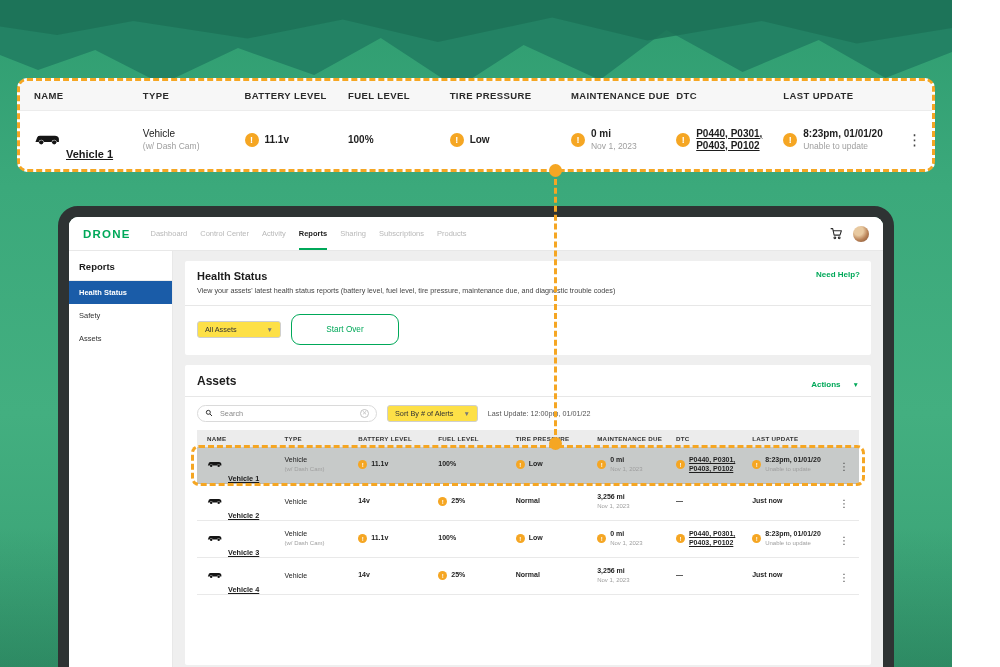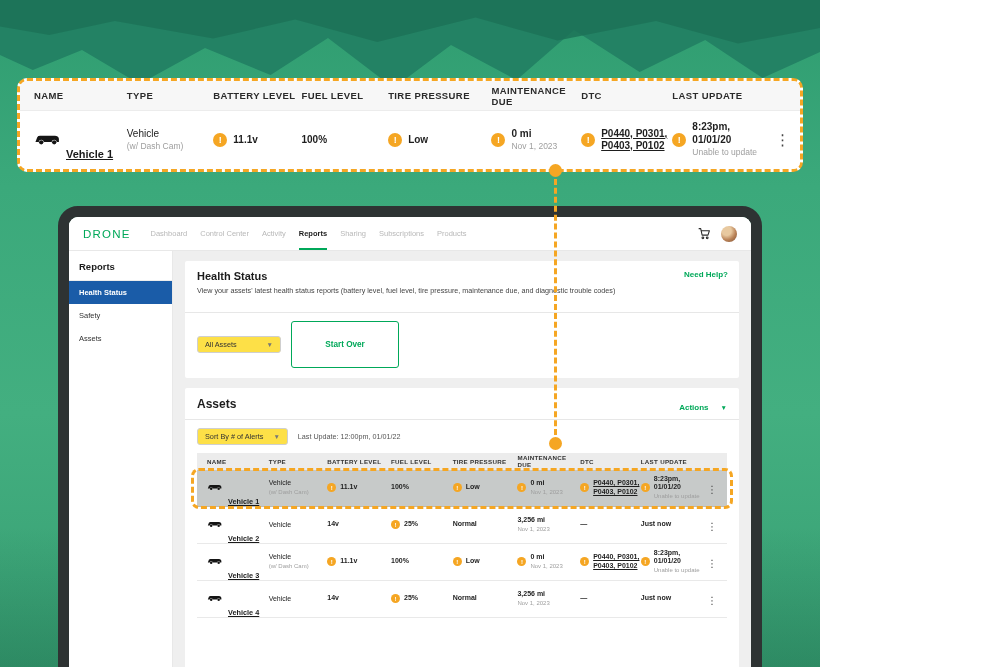--- a/index.html
+++ b/index.html
@@ -2,21 +2,21 @@
 <html><head>
 <meta charset="utf-8">
 <style>
   * { box-sizing: border-box; }
   html,body { margin:0; padding:0; }
   body {
     width:1000px; height:667px; overflow:hidden;
     font-family:"Liberation Sans", sans-serif;
     -webkit-font-smoothing:antialiased;
   }
-  .stage { position:relative; width:820px; height:667px; overflow:hidden;
+  .stage { position:relative; width:952px; height:667px; overflow:hidden;
     background:linear-gradient(180deg,#2f9c70 0%,#3ba97b 28%,#43af80 62%,#389f73 100%); }
 
   
   .m1 { position:absolute; top:0; left:0; width:100%; height:100px; background:#238264;
     clip-path:polygon(0 0,100% 0,100% 52%,93% 78%,86% 40%,78% 72%,70% 30%,63% 80%,55% 45%,48% 88%,40% 38%,33% 75%,25% 48%,17% 84%,10% 50%,4% 70%,0 55%); }
   .m2 { position:absolute; top:0; left:0; width:100%; height:70px; background:#1c7257; opacity:.85;
     clip-path:polygon(0 0,100% 0,100% 40%,90% 62%,80% 30%,68% 58%,58% 25%,46% 60%,36% 28%,26% 55%,14% 30%,6% 50%,0 38%); }
   .m3 { position:absolute; bottom:0; left:0; width:100%; height:140px;
     background:linear-gradient(180deg,rgba(0,0,0,0) 0%,rgba(18,84,58,.28) 100%); }
 
@@ -44,21 +44,21 @@
   .dot-top { left:549px; top:164px; }
   .dot-bottom { left:549px; top:437px; }
 
   
   .laptop { position:absolute; left:58px; right:58px; top:206px; bottom:-18px;
     border:11px solid #2e3333; border-radius:20px 20px 0 0; background:#fff; z-index:2; overflow:hidden; }
   .screen { width:100%; height:100%; display:flex; flex-direction:column; background:#fff; }
 
   .navbar { height:34px; flex:none; display:flex; align-items:center; gap:16px;
     padding:0 14px; border-bottom:1px solid #e8e8e8; background:#fff; }
-  .brand { font-size:11.5px; font-weight:400; color:#00A859; letter-spacing:1.2px; }
+  .brand { font-size:11.5px; font-weight:700; color:#00A859; letter-spacing:1.2px; }
   .topnav { display:flex; gap:13px; align-self:stretch; margin-left:4px; }
   .navitem { font-size:7.5px; color:#b8b8b8; display:flex; align-items:center; position:relative;
     text-decoration:none; cursor:pointer; white-space:nowrap; }
   .navitem.active { color:#1c1c1c; font-weight:bold; }
   .navitem.active::after { content:''; position:absolute; left:0; right:0; bottom:0; height:2.5px; background:#00A859; }
   .nav-right { margin-left:auto; display:flex; align-items:center; gap:10px; }
   .cart svg { width:13px; height:13px; display:block; }
   .avatar { width:16px; height:16px; border-radius:50%;
     background:radial-gradient(circle at 35% 30%, #e8c9a0 0 30%, #b98257 60%, #7a4b2e); }
 
@@ -66,30 +66,30 @@
   .sidebar { width:104px; flex:none; background:#fff; border-right:1px solid #e8e8e8; }
   .sb-title { font-size:9.5px; font-weight:bold; color:#1c1c1c; padding:10px 10px 8px; border-bottom:1px solid #ededed; }
   .sb-item { font-size:7.5px; color:#333; padding:7px 10px; cursor:pointer; }
   .sb-item.active { background:#1A5CA8; color:#fff; font-weight:bold; }
 
   .content { flex:1; background:#efefef; padding:10px 12px; overflow:hidden; }
   .card { background:#fff; border-radius:2px; }
   .hs-card { position:relative; padding:9px 12px 10px; }
   .need-help { position:absolute; right:11px; top:9px; color:#00A859; font-size:8px; font-weight:bold; cursor:pointer; }
   .hs-card h2 { margin:0; font-size:11px; color:#1c1c1c; }
-  .desc { margin:4px 0 16px; font-size:7.2px; color:#444; line-height:1.35; max-width:430px; }
+  .desc { margin:4px 0 9px; font-size:7.2px; color:#444; line-height:1.35; max-width:430px; }
   .divider { height:1px; background:#e7e7e7; margin:0 -12px; }
   .controls { display:flex; gap:10px; margin-top:8px; align-items:center; }
   .select { display:inline-flex; align-items:center; justify-content:space-between;
     border:1px solid #cfcfcf; background:#fde047; border-radius:3px; padding:3px 7px;
     font-size:7.3px; color:#333; gap:10px; cursor:pointer; white-space:nowrap; }
   .filter-select { width:84px; }
   .chev { color:#777; font-size:6.5px; }
-  .btn-outline { border:1.5px solid #00A859; color:#00A859; background:#fff; font-weight:bold;
-    font-size:8.2px; padding:18px 0; width:108px; border-radius:3px; cursor:pointer; font-family:inherit; }
+  .btn-outline { border:1.5px solid #00A859; color:#00A859; background:#fff; font-weight:normal;
+    font-size:8.2px; padding:10px 0; width:108px; border-radius:9px; cursor:pointer; font-family:inherit; }
 
   .assets-card { margin-top:10px; padding:9px 12px 0; min-height:300px; }
   .assets-head { display:flex; align-items:center; justify-content:space-between; }
   .assets-head h3 { margin:0 0 8px; font-size:12px; color:#1c1c1c; }
   .actions { color:#00A859; font-size:8px; font-weight:bold; cursor:pointer; display:flex; gap:12px; align-items:center; }
   .toolbar { display:flex; align-items:center; gap:10px; margin:8px 0; }
   .search { width:180px; height:17px; border:1px solid #dadada; border-radius:9px;
     display:flex; align-items:center; padding:0 7px; gap:5px; background:#fff; }
   .search input { border:none; outline:none; flex:1; font-size:7.3px; font-family:inherit; color:#333; background:transparent; min-width:0; }
   .search input::placeholder { color:#8a8a8a; }
@@ -267,20 +267,30 @@
             <div class="assets-head">
               <h3>Assets</h3>
               <a class="actions">
                 <span>Actions</span>
                 <span class="chev" style="color:#00A859;">▼</span>
               </a>
             </div>
             <div class="divider"></div>
 
             <div class="toolbar">
+              <div class="search">
+                <span class="mag">
+                  <svg viewBox="0 0 24 24" fill="none" stroke="#333" stroke-width="3">
+                      <circle cx="10" cy="10" r="6"></circle>
+                      <path d="M15 15 L21 21"></path>
+                    </svg>
+                </span>
+                <input placeholder="Search" style="">
+                <span class="clear">✕</span>
+              </div>
               <div class="select">
                 <span>Sort By # of Alerts</span>
                 <span class="chev">▼</span>
               </div>
               <div class="last-update">Last Update: 12:00pm, 01/01/22</div>
             </div>
 
             <div class="atable">
               <div class="thead" id="app-head">
                   <div class="th">NAME</div>

